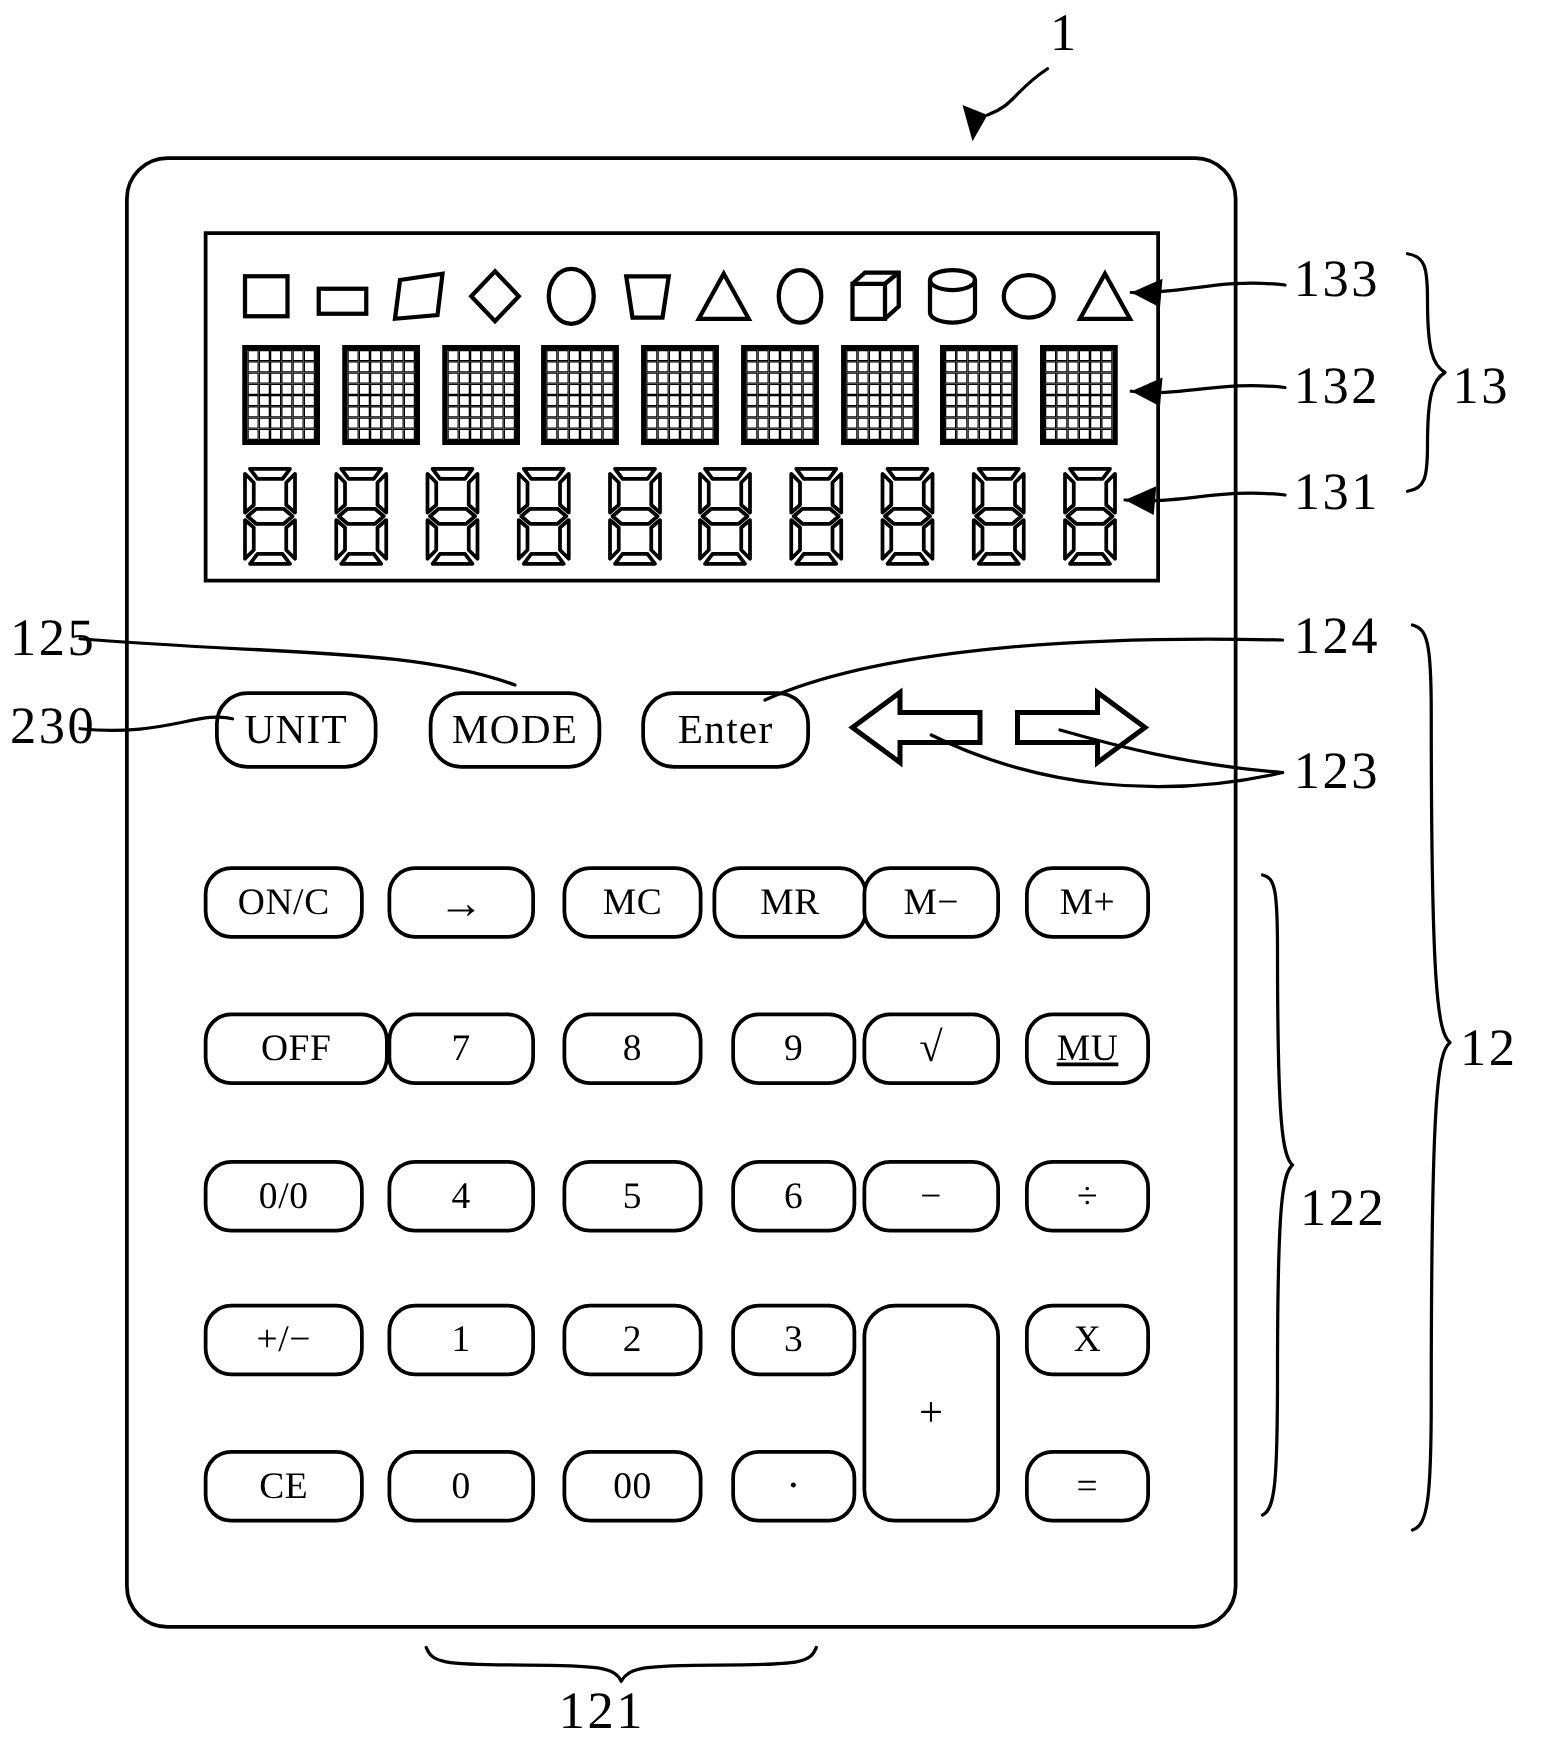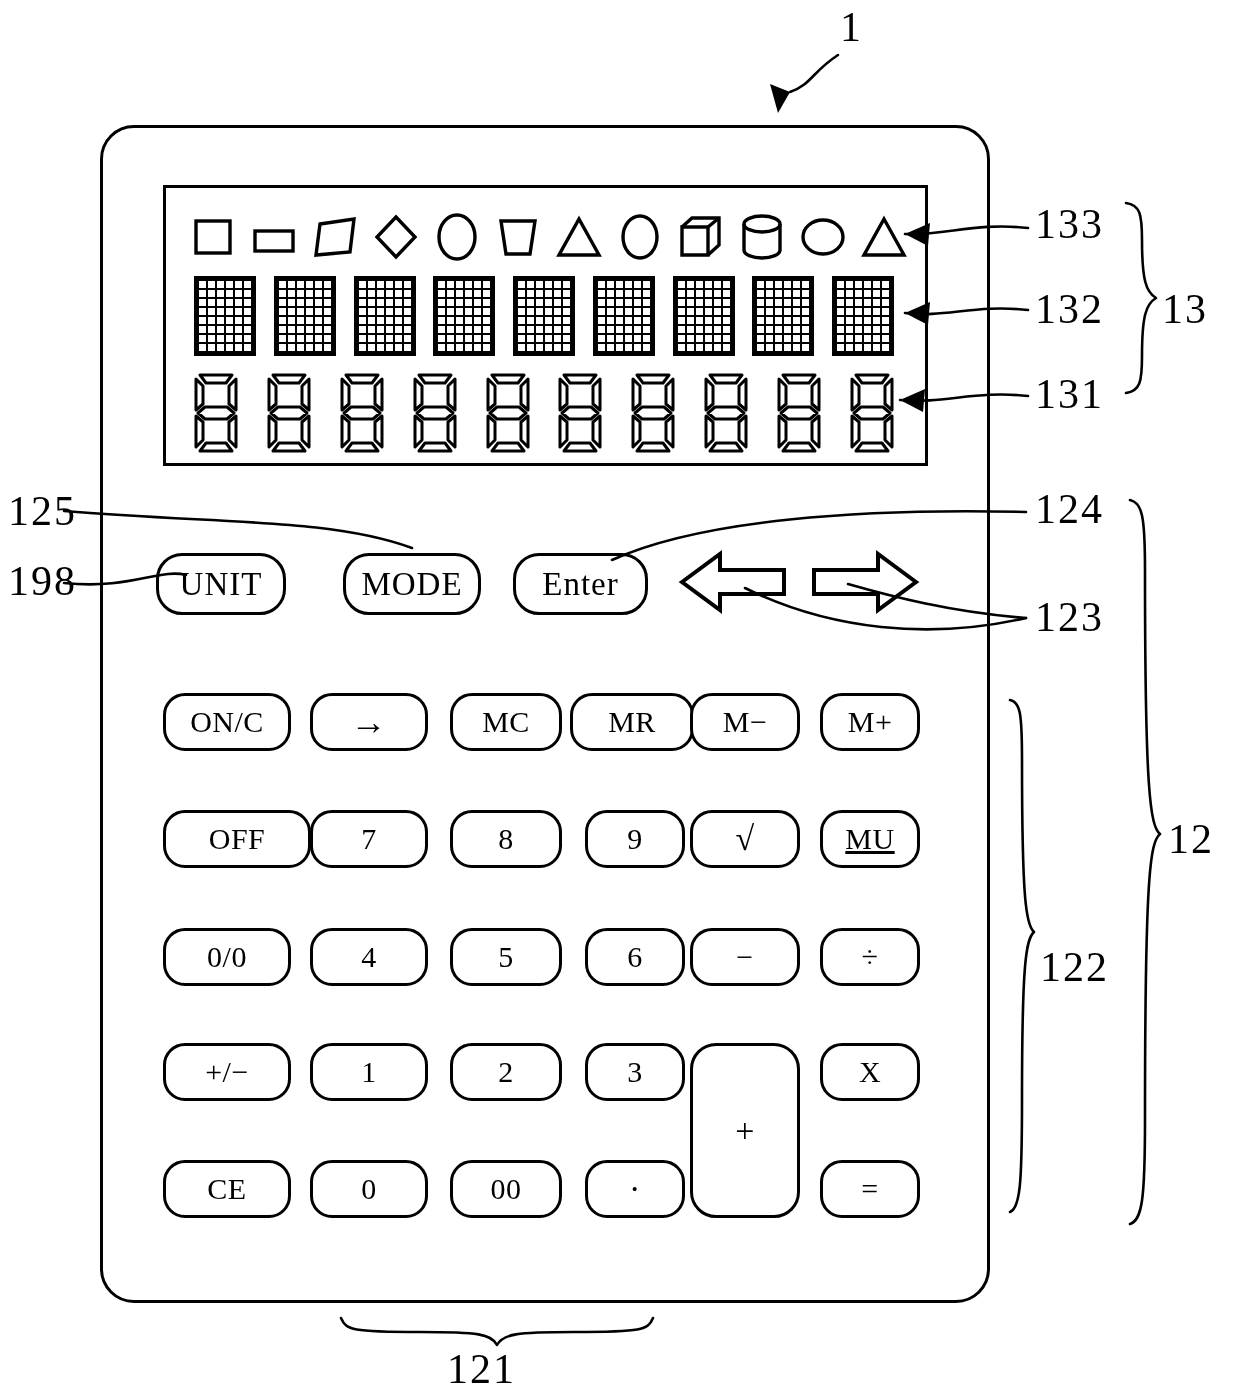--- a/index.html
+++ b/index.html
@@ -800,21 +800,21 @@
           <polygon points="46,8 39,15 39,33 46,39" fill="none" stroke="#000" stroke-width="3" stroke-linejoin="round"></polygon>
           <polygon points="8,42 15,36 37,36 44,42 37,48 15,48" fill="none" stroke="#000" stroke-width="3" stroke-linejoin="round"></polygon>
           <polygon points="6,45 13,51 13,69 6,76" fill="none" stroke="#000" stroke-width="3" stroke-linejoin="round"></polygon>
           <polygon points="46,45 39,51 39,69 46,76" fill="none" stroke="#000" stroke-width="3" stroke-linejoin="round"></polygon>
           <polygon points="10,80 16,72 36,72 42,80" fill="none" stroke="#000" stroke-width="3" stroke-linejoin="round"></polygon>
         </svg>
       </div>
     </div>
 </div>
 
-<div class="ctrl-btn" style="left:156px; top:553px; width:130px;">
+<div class="ctrl-btn" style="left:172px; top:553px; width:130px;">
   <span>UNIT</span>
 </div>
 <div class="ctrl-btn" style="left:343px; top:553px; width:138px;">
   <span>MODE</span>
 </div>
 <div class="ctrl-btn" style="left:513px; top:553px; width:135px;">
   <span>Enter</span>
 </div>
 
 <div style="position:absolute; left:678px; top:548px;">
@@ -918,21 +918,21 @@
     </div>
   </div>
 
 <div class="ref" style="left:840px; top:6px;">1</div>
 <div class="ref" style="left:1035px; top:203px;">133</div>
 <div class="ref" style="left:1035px; top:288px;">132</div>
 <div class="ref" style="left:1035px; top:373px;">131</div>
 <div class="ref" style="left:1162px; top:288px;">13</div>
 
 <div class="ref" style="left:8px;  top:490px;">125</div>
-<div class="ref" style="left:8px;  top:560px;">198</div>
+<div class="ref" style="left:8px;  top:560px;">230</div>
 <div class="ref" style="left:1035px; top:488px;">124</div>
 <div class="ref" style="left:1035px; top:596px;">123</div>
 
 <div class="ref" style="left:1040px; top:918px;margin-top:28px;">122</div>
 <div class="ref" style="left:1168px; top:818px;">12</div>
 <div class="ref" style="left:447px; top:1348px;">121</div>
 
 <svg id="overlay">
 
   <path d="M838 55 C 812 72, 812 84, 790 92" stroke-width="3"></path>

